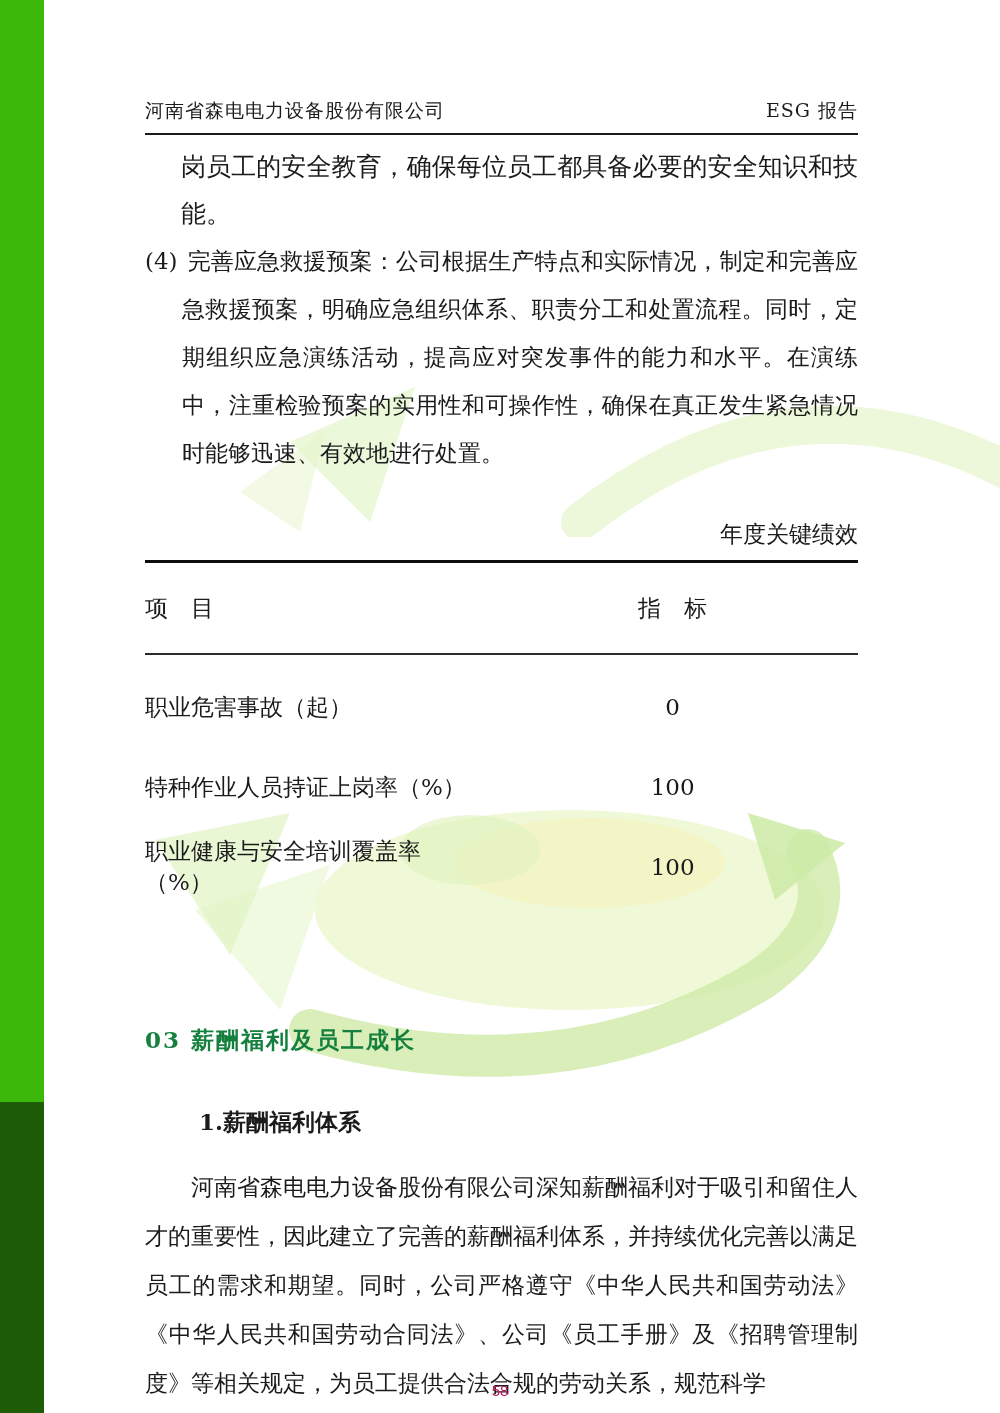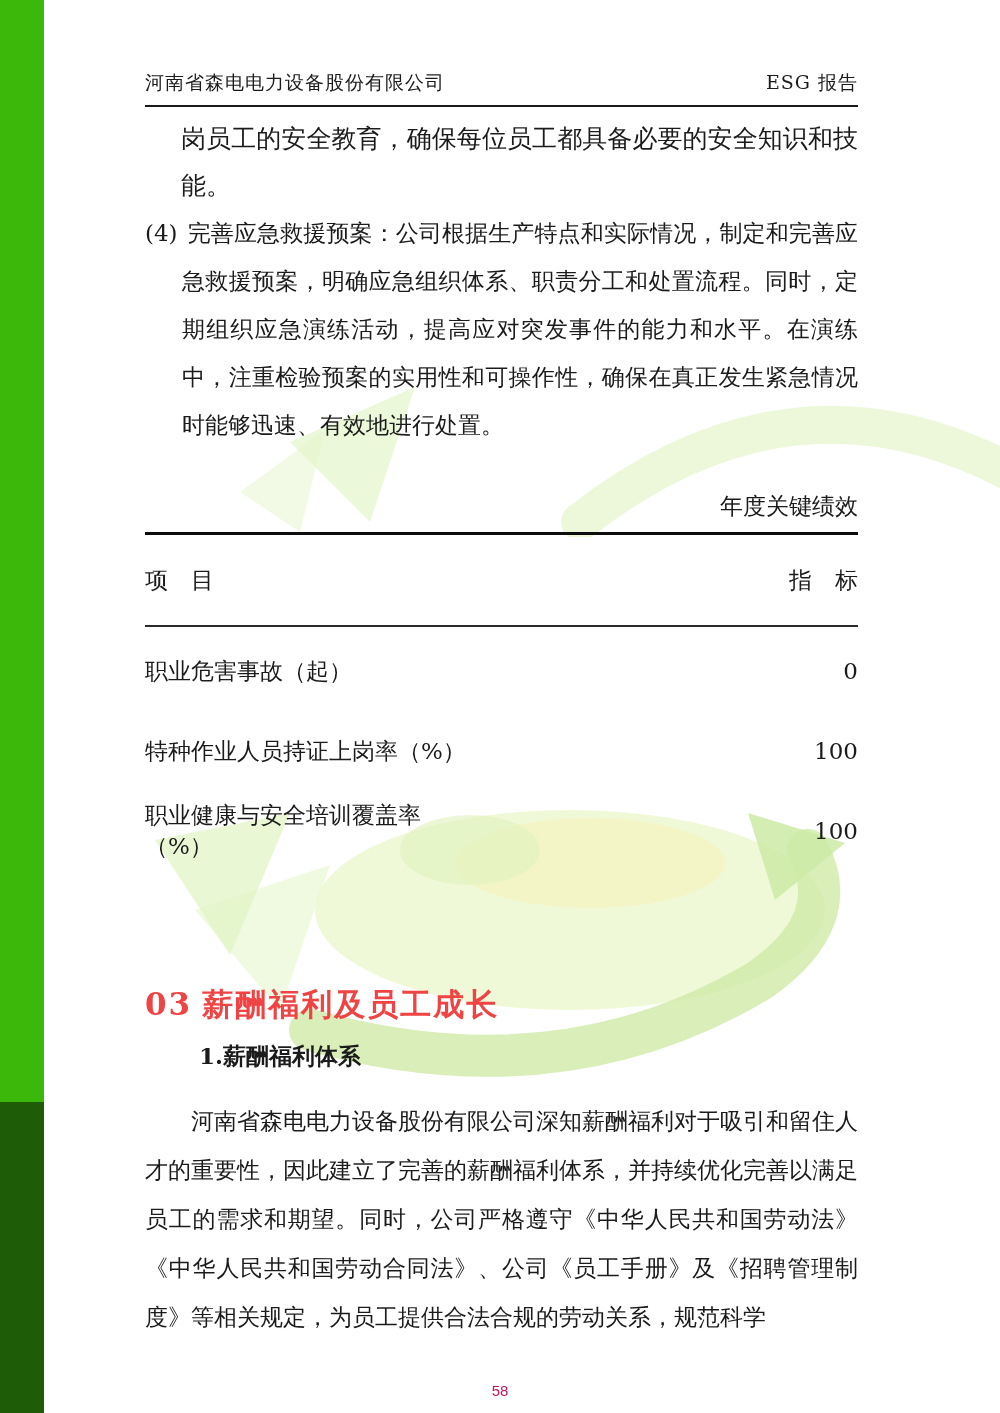--- a/index.html
+++ b/index.html
@@ -13,39 +13,39 @@
   .sidebar { position:absolute; left:0; top:0; width:44px; height:1413px; z-index:3; }
   .sidebar-top { position:absolute; left:0; top:0; width:44px; height:1102px; background:#3cb80a; }
   .sidebar-bottom { position:absolute; left:0; top:1102px; width:44px; height:311px; background:#1e5c08; }
   
   .wm { position:absolute; z-index:1; pointer-events:none; }
   .wm-top { left:230px; top:372px; }
   .wm-main { left:140px; top:795px; }
   
   .content { position:absolute; left:145px; top:0; width:713px; z-index:2; }
   .hdr { display:flex; justify-content:space-between; align-items:flex-end;
-         padding-top:70px; font-size:19px; letter-spacing:1px; }
+         padding-top:98px; font-size:19px; letter-spacing:1px; }
   .hdr-rule { border-bottom:2px solid #1a1a1a; margin-top:9px; }
   .intro { margin-top:8px; padding-left:36px; font-size:25px; line-height:47px; text-align:justify; }
   .list-item { font-size:23px; line-height:48px; text-align:justify;
                padding-left:37px; text-indent:-37px; }
   .list-item .marker { margin-right:10px; }
   .kpi-title { margin-top:42px; text-align:right; font-size:23px; font-weight:normal; line-height:30px; }
   .rule-thick { border-top:3px solid #0d0d0d; margin-top:11px; }
   .rule-thin  { border-top:2px solid #2a2a2a; }
   .t-row { display:flex; align-items:center; font-size:23px; }
   .t-row .c1 { width:48%; text-align:left; }
-  .t-row .c2 { width:52%; text-align:right; }
+  .t-row .c2 { width:52%; text-align:center; }
   .t-head { height:90px; }
-  .t-body { padding-top:4px; }
+  .t-body { padding-top:12px; }
   .t-body .t-row { height:80px; }
-  .section-h { margin-top:116px; font-size:31px; font-weight:bold; color:#ef4444;
+  .section-h { margin-top:116px; font-size:23px; font-weight:bold; color:#15803d;
                letter-spacing:2px; line-height:34px; }
   .section-h .sec-num { margin-right:10px; }
-  .subsection-h { margin-top:20px; margin-left:54px; font-size:23px; font-weight:bold; line-height:30px; }
+  .subsection-h { margin-top:50px; margin-left:54px; font-size:23px; font-weight:bold; line-height:30px; }
   .body-par { margin-top:26px; font-size:23px; line-height:49px; text-align:justify; text-indent:2em; }
   .pageno { position:absolute; left:0; right:0; bottom:14px; text-align:center;
             font-family:"Liberation Sans","DejaVu Sans",sans-serif; font-size:15px; color:#be185d; z-index:2; }
 </style>
 </head>
 <body>
 
 <div class="page">
 
   <div class="sidebar">

